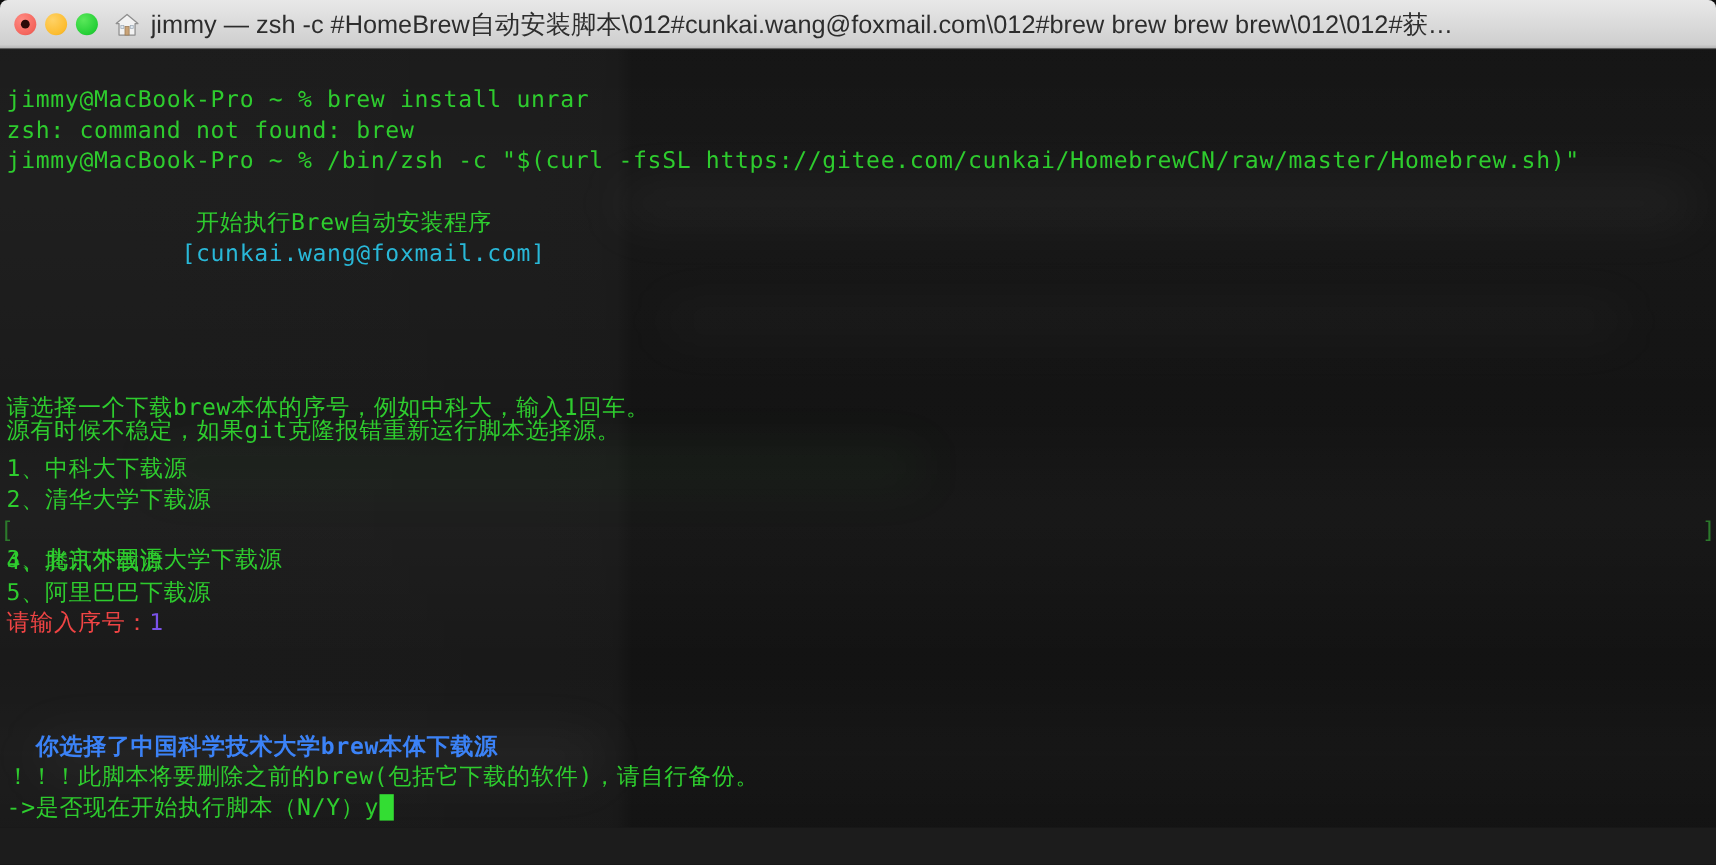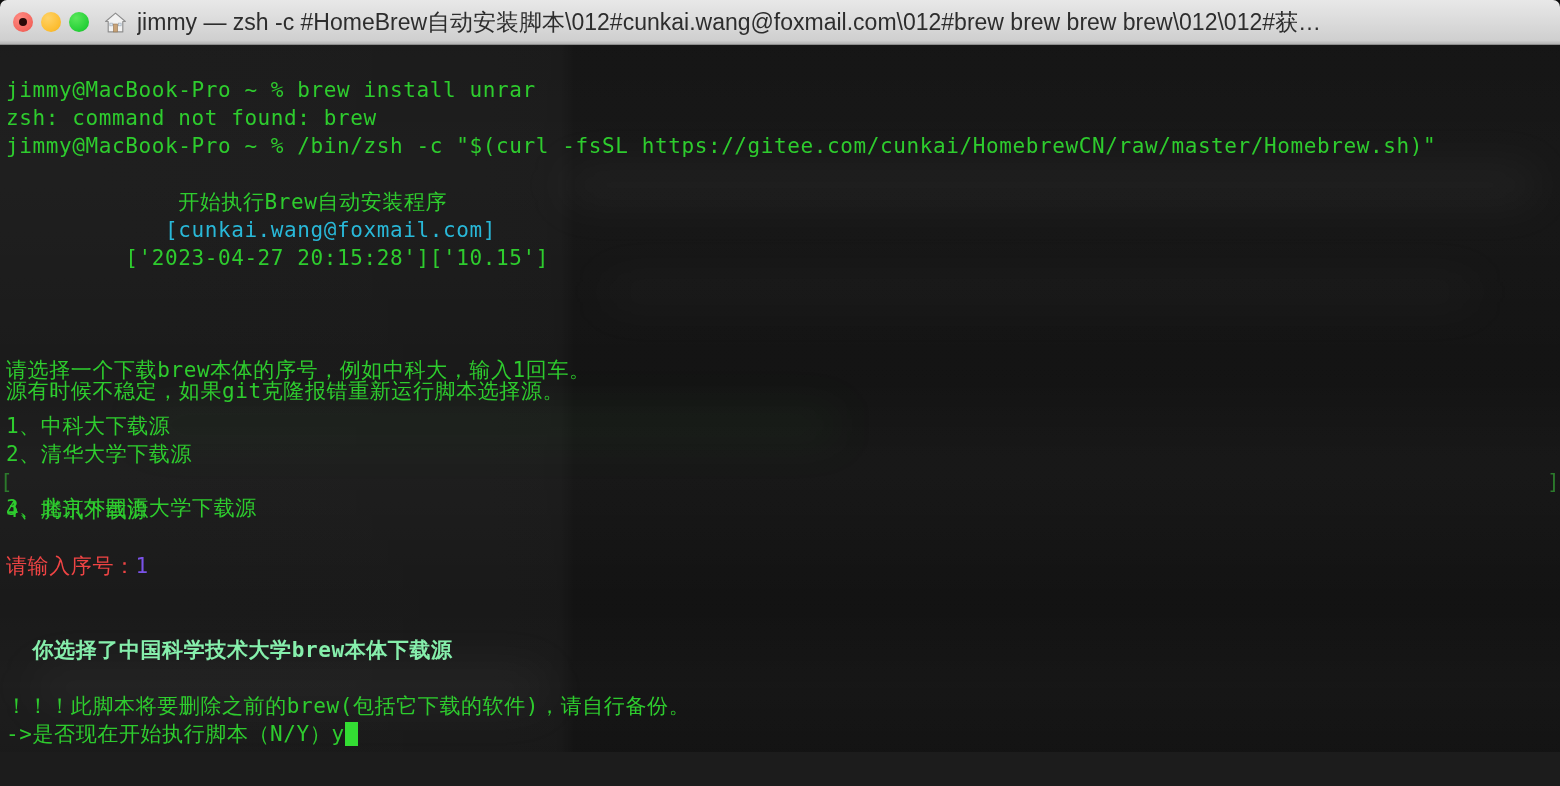--- a/index.html
+++ b/index.html
@@ -131,21 +131,21 @@
   .line {
     position: absolute;
     left: 6px;
     white-space: pre;
     font-family: "DejaVu Sans Mono", "Liberation Mono", monospace;
     font-size: 21px;
     line-height: 28px;
     letter-spacing: 0.6px;
   }
   .g      { color: #2ecc2e; }
-  .gbold  { color: #86efac; font-weight: bold; }
+  .gbold  { color: #3b82f6; font-weight: bold; margin-top: 28px; }
   .cyan   { color: #29b8d8; }
   .purple { color: #ef4444; }
   .purple2{ color: #7a52e8; }
 
   .cursor {
     display: inline-block;
     width: 13px;
     height: 24px;
     background: #33dd33;
     vertical-align: -5px;
@@ -191,29 +191,29 @@
     <div class="bg-blob" style="left:30px; top:620px; width:520px; height:46px; background:rgba(190,190,190,0.045);"></div>
 
     <div class="lines">
 
       <div class="line g" style="top:31px;">jimmy@MacBook-Pro ~ % brew install unrar</div>
       <div class="line g" style="top:59px;">zsh: command not found: brew</div>
       <div class="line g" style="top:87px;">jimmy@MacBook-Pro ~ % /bin/zsh -c "$(curl -fsSL https://gitee.com/cunkai/HomebrewCN/raw/master/Homebrew.sh)"</div>
 
       <div class="line g" style="top:143px;">             开始执行Brew自动安装程序</div>
       <div class="line cyan" style="top:171px;">            [cunkai.wang@foxmail.com]</div>
-      <div class="line g" style="top:199px;">         ['2023-04-27 20:15:28']['10.15']</div>
 
       <div class="line g" style="top:311px;">请选择一个下载brew本体的序号，例如中科大，输入1回车。</div>
       <div class="line g" style="top:332px;">源有时候不稳定，如果git克隆报错重新运行脚本选择源。</div>
 
       <div class="line g" style="top:367px;">1、中科大下载源</div>
       <div class="line g" style="top:395px;">2、清华大学下载源</div>
       <div class="line g" style="top:423px;margin-top:26px;">3、北京外国语大学下载源</div>
       <div class="line g" style="top:451px;">4、腾讯下载源</div>
+      <div class="line g" style="top:479px;">5、阿里巴巴下载源</div>
 
       <div class="line" style="top:507px;"><span class="purple">请输入序号：</span><span class="purple2">1</span></div>
 
       <div class="line gbold" style="top:591px;">  你选择了中国科学技术大学brew本体下载源</div>
 
       <div class="line g" style="top:647px;">！！！此脚本将要删除之前的brew(包括它下载的软件)，请自行备份。</div>
 
       <div class="line" style="top:675px;"><span class="g">-&gt;是否现在开始执行脚本（N/Y）</span><span class="g">y</span><span class="cursor"></span></div>
 
       <div class="edge-bracket" style="left:0px; top:423px;">[</div>

